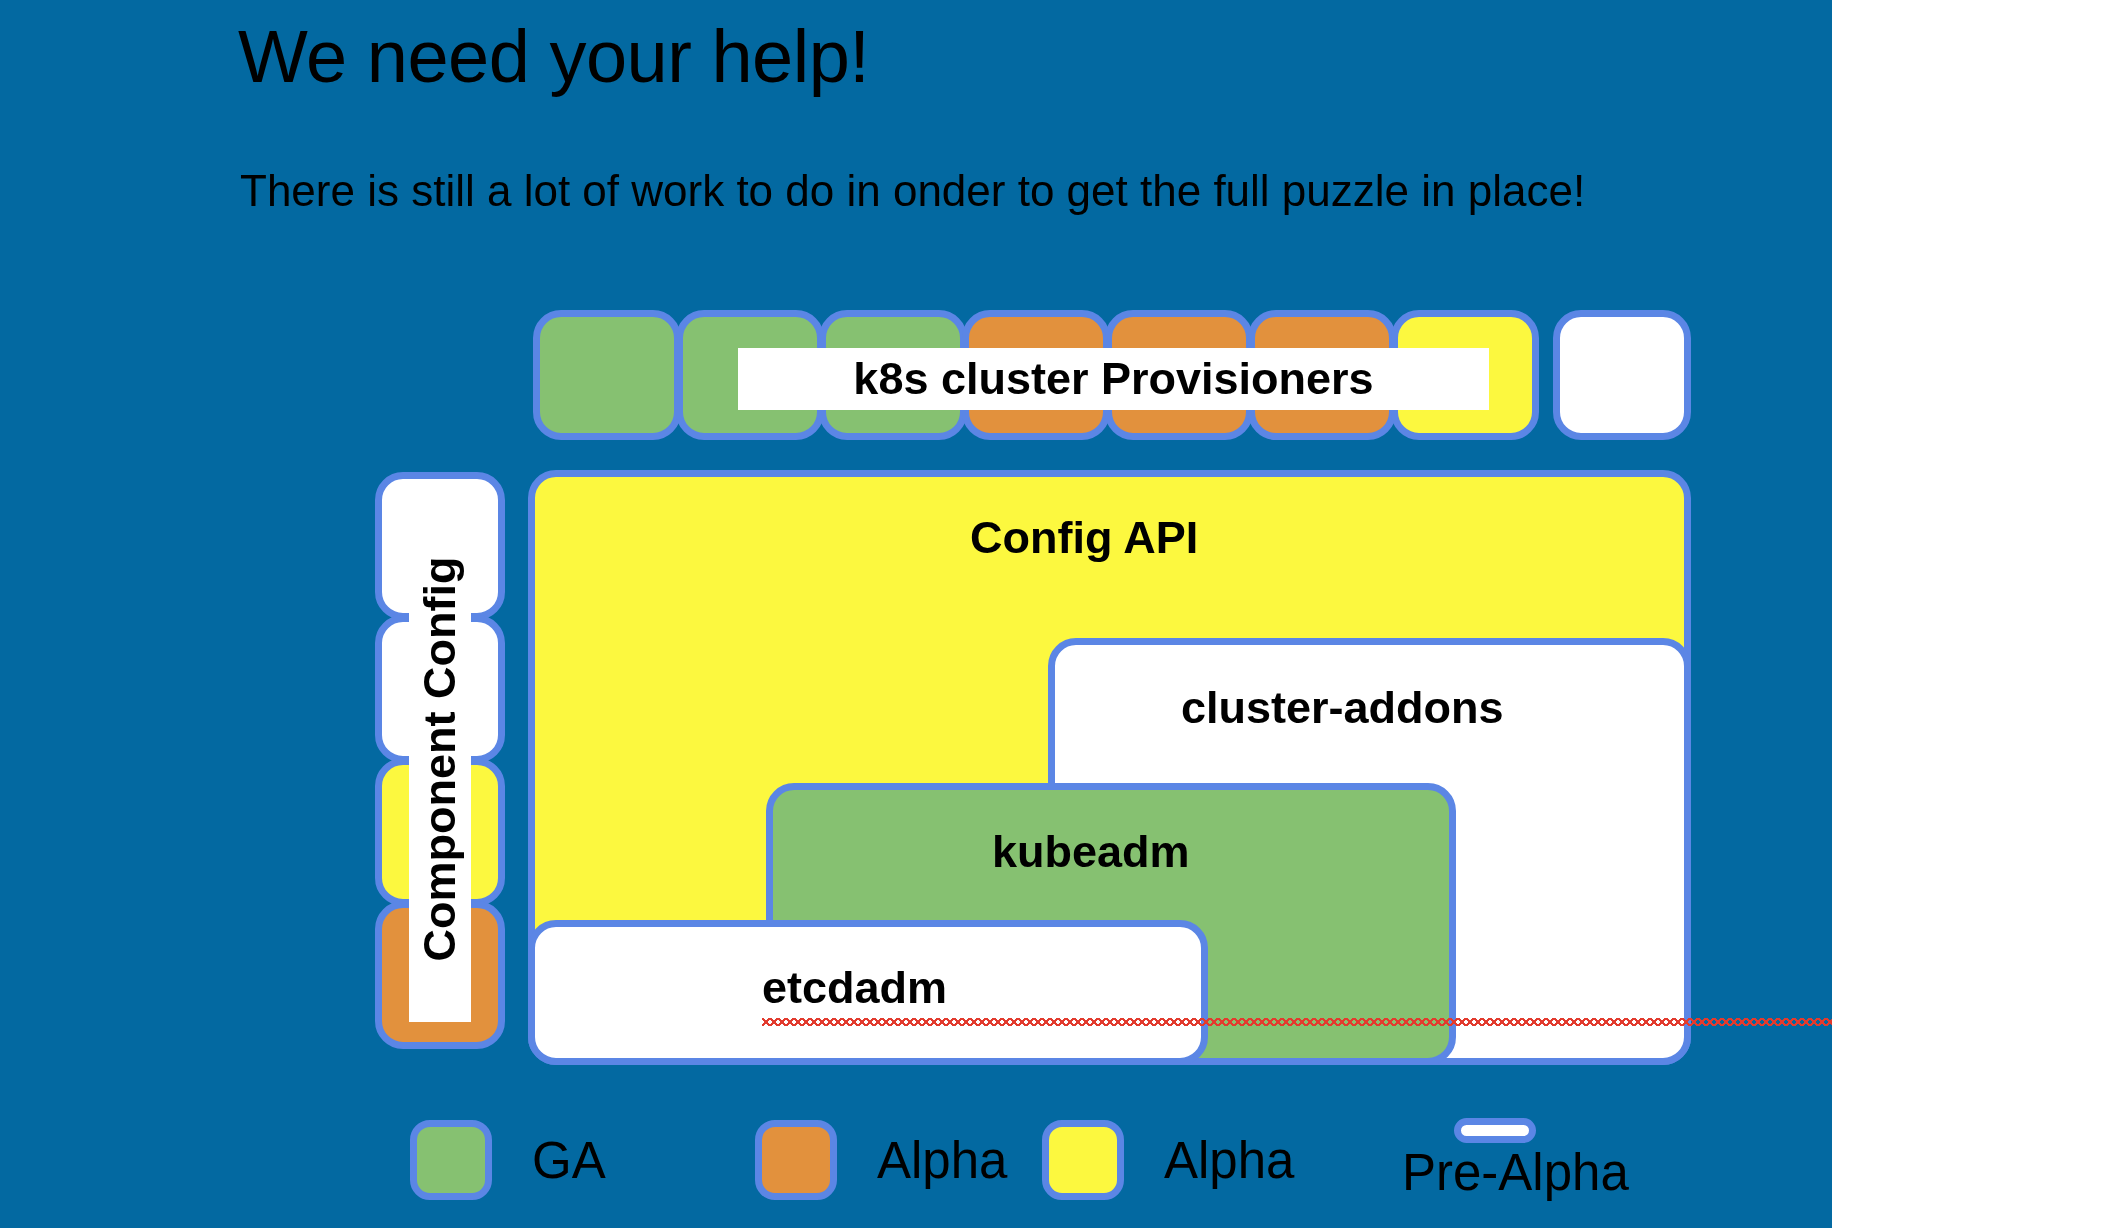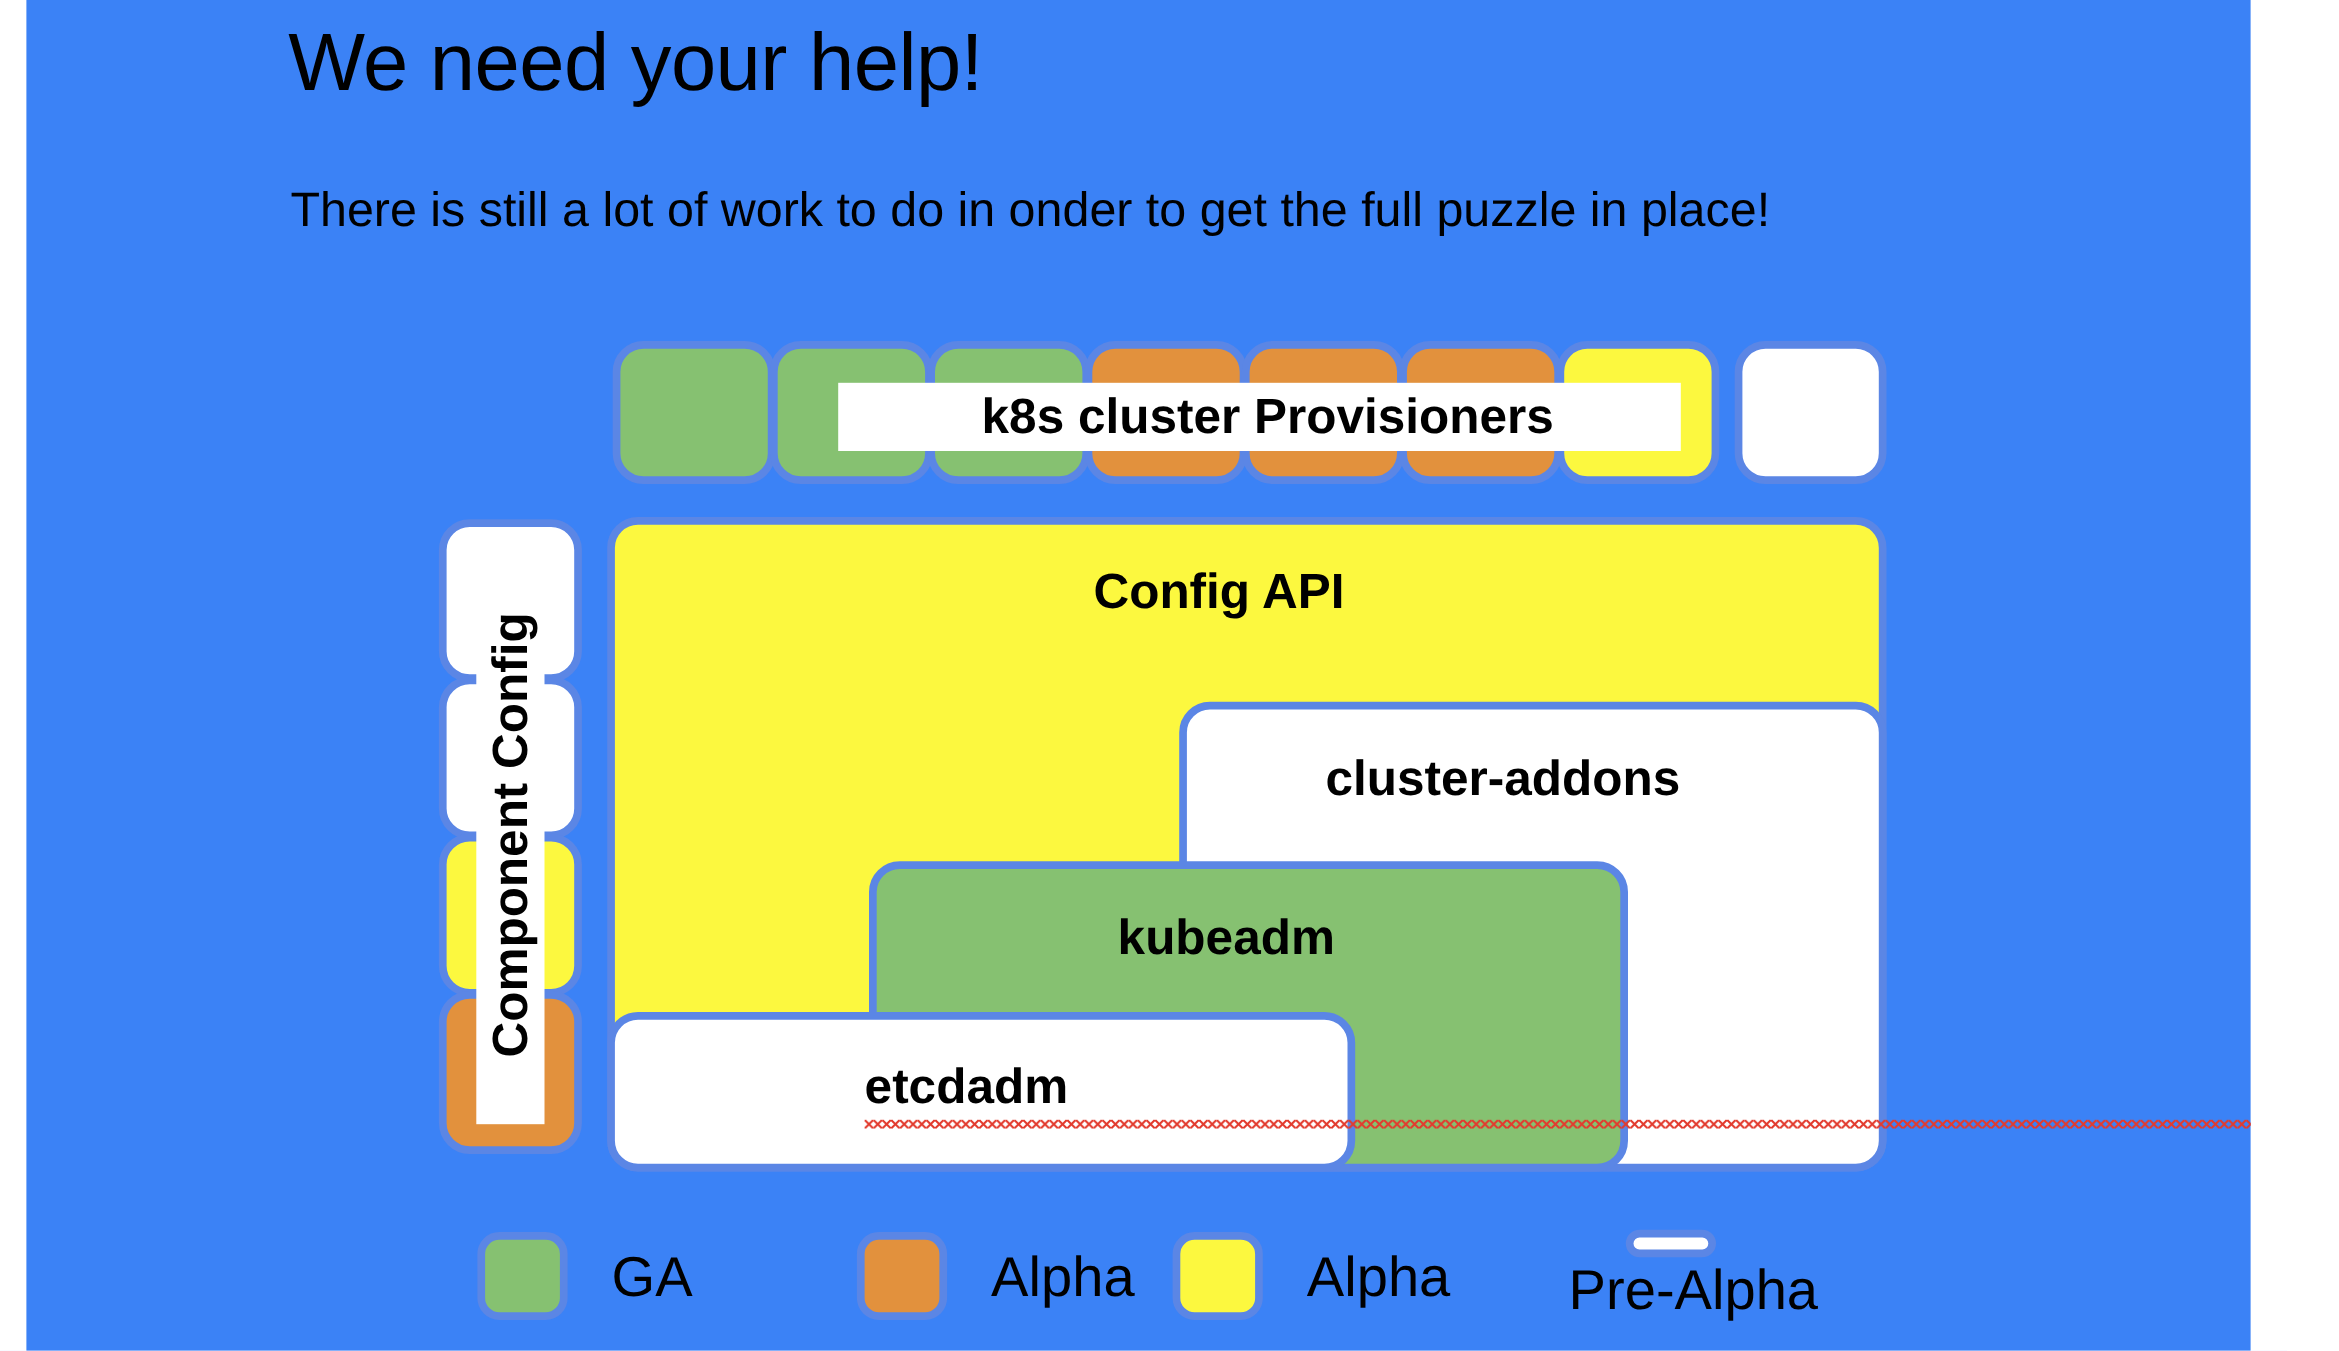--- a/index.html
+++ b/index.html
@@ -6,25 +6,24 @@
     margin: 0;
     padding: 0;
     background: #ffffff;
   }
   body {
     font-family: "Liberation Sans", sans-serif;
     color: #000000;
   }
   #slide {
     position: relative;
-    width: 2022px;
+    width: 1832px;
     height: 1228px;
-    background: #3b82f6;
+    background: #0369a1;
     overflow: hidden;
-    margin-left: 24px;
   }
 
   
   #title {
     position: absolute;
     left: 238px;
     top: 16px;
     font-size: 74px;
     font-weight: 400;
     letter-spacing: -0.5px;
@@ -142,21 +141,21 @@
   <div>
     <div class="node fill-ga" style="left:533px;  top:310px; width:148px; height:130px;"></div>
     <div class="node fill-ga" style="left:676px;  top:310px; width:148px; height:130px;"></div>
     <div class="node fill-ga" style="left:819px;  top:310px; width:148px; height:130px;"></div>
     <div class="node fill-beta" style="left:962px;  top:310px; width:148px; height:130px;"></div>
     <div class="node fill-beta" style="left:1105px; top:310px; width:148px; height:130px;"></div>
     <div class="node fill-beta" style="left:1248px; top:310px; width:148px; height:130px;"></div>
     <div class="node fill-alpha" style="left:1391px; top:310px; width:148px; height:130px;"></div>
     <div class="node fill-pre" style="left:1553px; top:310px; width:138px; height:130px;"></div>
 
-    <div class="plate plate-h" style="left:738px; top:348px; width:751px; height:62px;padding-left:15px;">k8s cluster Provisioners</div>
+    <div class="plate plate-h" style="left:738px; top:348px; width:751px; height:62px;">k8s cluster Provisioners</div>
   </div>
 
   <div>
     <div class="node fill-pre" style="left:375px; top:472px; width:130px; height:148px;"></div>
     <div class="node fill-pre" style="left:375px; top:615px; width:130px; height:148px;"></div>
     <div class="node fill-alpha" style="left:375px; top:758px; width:130px; height:148px;"></div>
     <div class="node fill-beta" style="left:375px; top:901px; width:130px; height:148px;"></div>
 
     <div id="cc-plate" style="left:409px; top:495px; width:62px; height:527px;">
       <span>Component Config</span>

